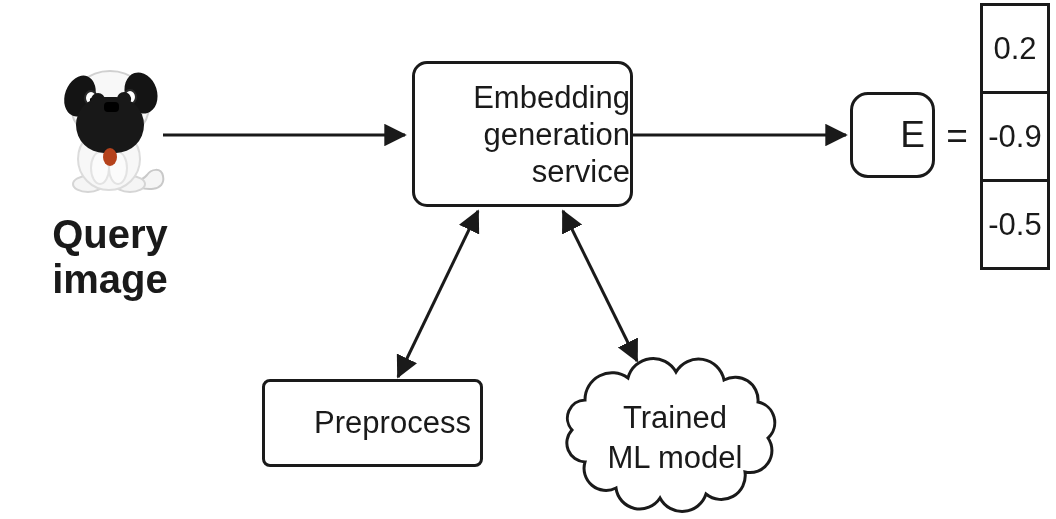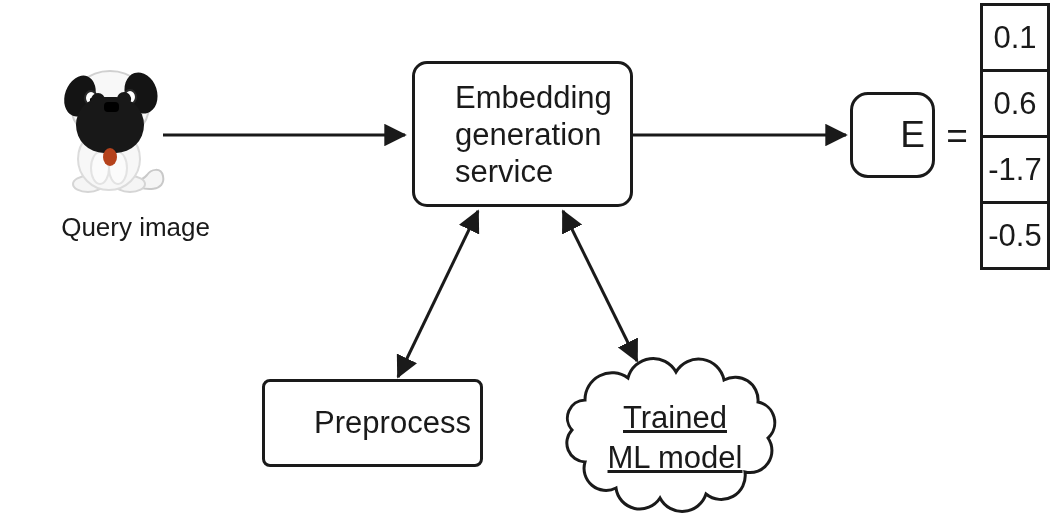--- a/index.html
+++ b/index.html
@@ -11,21 +11,21 @@
     color:#1a1a1a;
     overflow:hidden;
   }
   #arrow-layer{position:absolute;left:0;top:0;width:1056px;height:519px;}
   .node{
     position:absolute;
     box-sizing:border-box;
     border:3px solid #1a1a1a;
     background:#ffffff;
     display:flex;align-items:center;justify-content:center;
-    text-align:left;
+    text-align:right;
     padding-left:40px;
   }
   .embedding-box{
     left:412px;top:61px;width:221px;height:146px;
     border-radius:15px;
     font-size:31px;line-height:37px;
   }
   .e-box{
     left:850px;top:92px;width:85px;height:86px;
     border-radius:18px;
@@ -50,25 +50,25 @@
   }
   .vcell{
     flex:1;
     display:flex;align-items:center;justify-content:center;
     font-size:31px;
     border-bottom:3px solid #1a1a1a;
   }
   .vcell:last-child{border-bottom:none;}
   .query-label{
     position:absolute;left:10px;top:212px;width:200px;
-    font-size:26px;text-align:right;
+    font-size:40px;text-align:center;font-weight:bold;
   }
   .cloud-label{
     position:absolute;left:601px;top:398px;width:148px;
-    font-size:31px;line-height:40px;text-align:center;text-decoration:underline;
+    font-size:31px;line-height:40px;text-align:center;
   }
 </style>
 </head>
 <body>
 
 <div id="canvas">
 
   <svg id="arrow-layer" viewBox="0 0 1056 519" xmlns="http://www.w3.org/2000/svg">
     <defs>
       <marker id="arrow" viewBox="0 0 10 10" refX="9.2" refY="5" markerWidth="7.5" markerHeight="7.5" orient="auto-start-reverse" markerUnits="strokeWidth">
@@ -124,23 +124,22 @@
     <span>Embedding generation service</span>
   </div>
 
   <div class="node e-box">
     <span>E</span>
   </div>
 
   <div class="equals">=</div>
 
   <div class="vector">
-      <div class="vcell">0.1</div>
-      <div class="vcell">0.6</div>
-      <div class="vcell">-1.7</div>
+      <div class="vcell">0.2</div>
+      <div class="vcell">-0.9</div>
       <div class="vcell">-0.5</div>
     </div>
 
   <div class="node preprocess-box">
     <span>Preprocess</span>
   </div>
 
   <div class="cloud-label">Trained ML model</div>
 
 </div>

